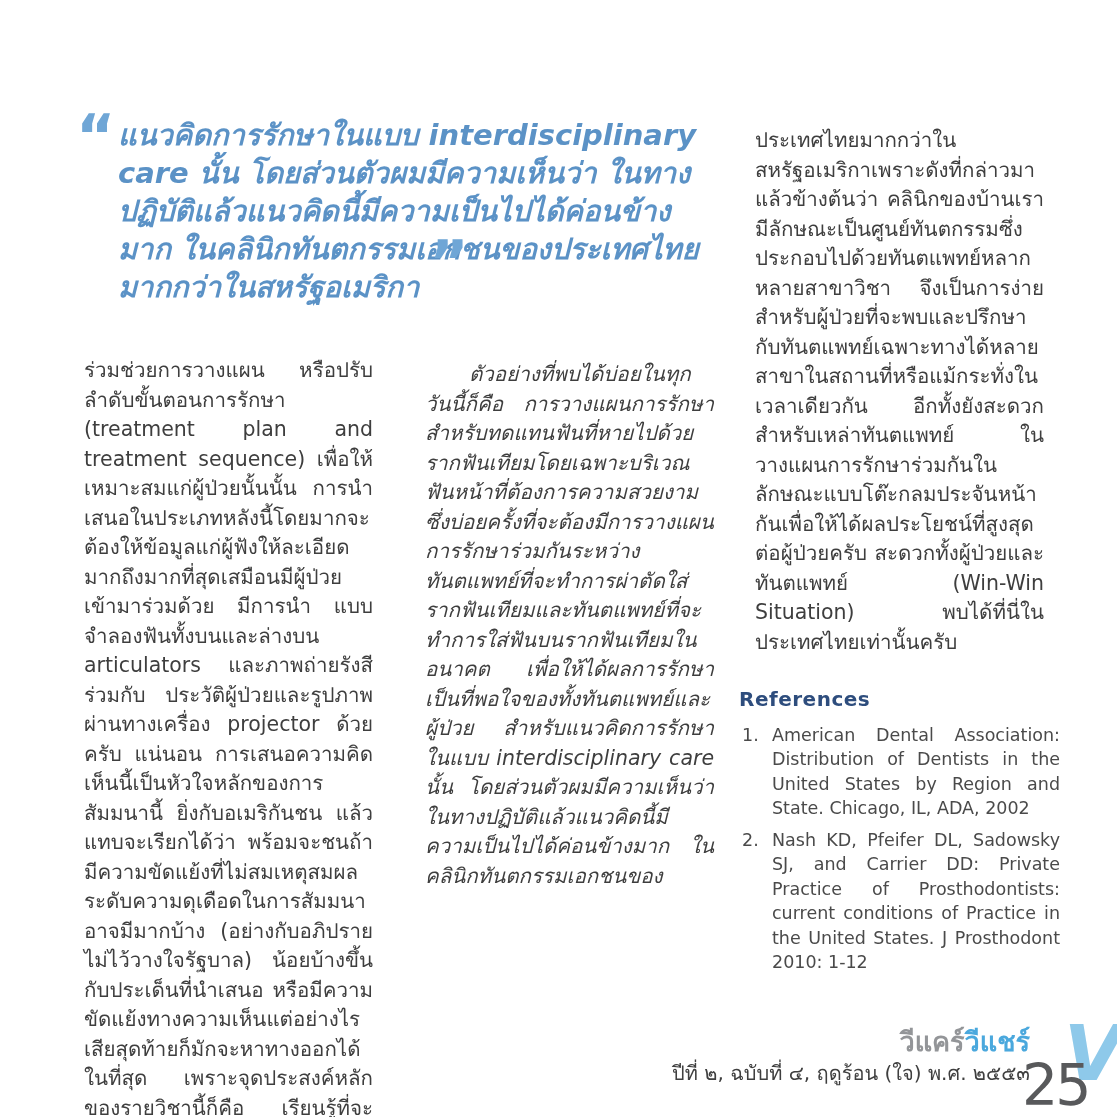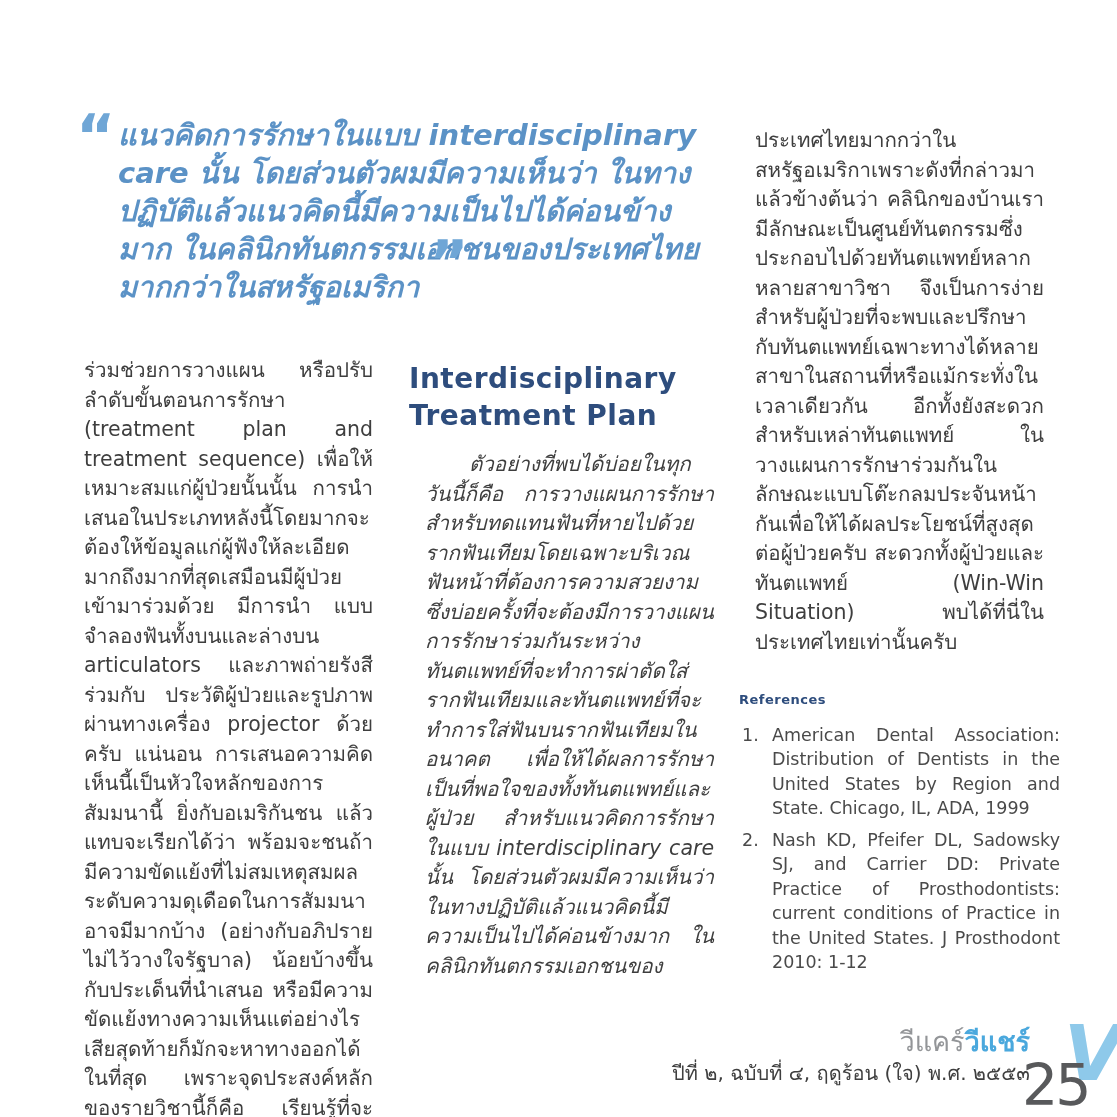--- a/index.html
+++ b/index.html
@@ -41,39 +41,39 @@
     margin:20px 0 15px 0; text-align:left;
     color:#2e4d7d; font-size:28px; line-height:37px; font-weight:bold;
     font-style:normal; letter-spacing:0.5px;
   }
   .section-heading .th-part { display:block; }
 
   
   .references { margin-top:28px; text-align:left; }
   .ref-heading {
     margin:0 0 8px 0; color:#2e4d7d;
-    font-size:13px; font-weight:bold; letter-spacing:0.5px;
+    font-size:20px; font-weight:bold; letter-spacing:0.5px;
   }
   .ref-list {
     list-style:none; margin:0; padding:0; counter-reset:ref;
     font-size:17.5px; line-height:24.5px; color:#4a4a4a; text-align:justify;
   }
   .ref-list li {
     position:relative; padding-left:33px; margin-bottom:7px; counter-increment:ref;
   }
   .ref-list li::before {
     content:counter(ref) "."; position:absolute; left:3px; top:0; color:#4a4a4a;
   }
 
   
   .footer-brand {
     position:absolute; top:1028px; right:87px;
     font-size:27px; line-height:1; white-space:nowrap;
   }
-  .brand-gray { color:#939598; font-weight:normal; }
+  .brand-gray { color:#939598; font-weight:bold; }
   .brand-blue { color:#4aa8dd; font-weight:bold;margin-top:20px; }
   .footer-issue {
     position:absolute; top:1060px; right:87px;
     font-size:20px; line-height:1.3; color:#3f3f3f; white-space:nowrap;text-align:center;
   }
   .pagenum-wrap { position:absolute; left:1022px; top:1024px; width:95px; height:85px; }
   .pagenum-num {
     position:absolute; left:0; top:0; z-index:2;
     font-size:57px; line-height:1; font-weight:normal;
     letter-spacing:-3px; color:#58595b;margin-top:33px;
@@ -92,31 +92,30 @@
   <div class="pull-quote">
     <span class="qmark qopen">“</span><span>แนวคิดการรักษาในแบบ interdisciplinary care นั้น โดยส่วนตัวผมมีความเห็นว่า ในทางปฏิบัติแล้ว​แนวคิดนี้มีความเป็นไปได้ค่อนข้างมาก ในคลินิก​ทันตกรรมเอกชนของประเทศไทยมากกว่าใน​สหรัฐอเมริกา</span><span class="qmark qclose">”</span>
   </div>
 
   <div class="col col-1">
     <p>ร่วมช่วยการวางแผน หรือปรับลำดับ​ขั้นตอนการรักษา (treatment plan and treatment sequence) เพื่อให้​เหมาะสมแก่ผู้ป่วยนั้นนั้น การนำเสนอใน​ประเภทหลังนี้โดยมากจะต้องให้ข้อมูลแก่​ผู้ฟังให้ละเอียดมากถึงมากที่สุดเสมือนมีผู้​ป่วยเข้ามาร่วมด้วย มีการนำ แบบจำลอง​ฟันทั้งบนและล่างบน articulators และ​ภาพถ่ายรังสี ร่วมกับ ประวัติผู้ป่วยและ​รูปภาพผ่านทางเครื่อง projector ด้วย​ครับ แน่นอน การเสนอความคิดเห็นนี้​เป็นหัวใจหลักของการสัมมนานี้ ยิ่งกับ​อเมริกันชน แล้วแทบจะเรียกได้ว่า พร้อม​จะชนถ้ามีความขัดแย้งที่ไม่สมเหตุสมผล​ระดับความดุเดือดในการสัมมนาอาจมี​มากบ้าง (อย่างกับอภิปรายไม่ไว้วางใจ​รัฐบาล) น้อยบ้างขึ้นกับประเด็นที่นำ​เสนอ หรือมีความขัดแย้งทางความเห็น​แต่อย่างไรเสียสุดท้ายก็มักจะหาทางออก​ได้ในที่สุด เพราะจุดประสงค์หลักของ​รายวิชานี้ก็คือ เรียนรู้ที่จะทำงานร่วมกัน​เป็นทีม (team approach) โดยใช้องค์</p>
   </div>
 
   <div class="col col-2">
     <h2 class="section-heading">
-      <span class="en-part">Interdisciplinary Treatment Plan</span>
     </h2>
     <p class="indent-first">ตัวอย่างที่พบได้บ่อยในทุกวันนี้​ก็คือ การวางแผนการรักษาสำหรับ​ทดแทนฟันที่หายไปด้วยรากฟันเทียม​โดยเฉพาะบริเวณฟันหน้าที่ต้องการ​ความสวยงาม ซึ่งบ่อยครั้งที่จะต้องมี​การวางแผนการรักษาร่วมกันระหว่าง​ทันตแพทย์ที่จะทำการผ่าตัดใส่รากฟัน​เทียมและทันตแพทย์ที่จะทำการใส่ฟัน​บนรากฟันเทียมในอนาคต เพื่อให้ได้ผล​การรักษาเป็นที่พอใจของทั้งทันตแพทย์​และผู้ป่วย สำหรับแนวคิดการรักษาใน​แบบ interdisciplinary care นั้น โดย​ส่วนตัวผมมีความเห็นว่า ในทางปฏิบัติ​แล้วแนวคิดนี้มีความเป็นไปได้ค่อนข้าง​มาก ในคลินิกทันตกรรมเอกชนของ</p>
   </div>
 
   <div class="col col-3">
     <p>ประเทศไทยมากกว่าในสหรัฐอเมริกา​เพราะดังที่กล่าวมาแล้วข้างต้นว่า คลินิก​ของบ้านเรามีลักษณะเป็นศูนย์ทันตกรรม​ซึ่งประกอบไปด้วยทันตแพทย์หลากหลาย​สาขาวิชา จึงเป็นการง่ายสำหรับผู้ป่วยที่​จะพบและปรึกษากับทันตแพทย์เฉพาะ​ทางได้หลายสาขาในสถานที่หรือแม้​กระทั่งในเวลาเดียวกัน อีกทั้งยังสะดวก​สำหรับเหล่าทันตแพทย์ ในวางแผนการ​รักษาร่วมกันในลักษณะแบบโต๊ะกลม​ประจันหน้ากันเพื่อให้ได้ผลประโยชน์ที่​สูงสุดต่อผู้ป่วยครับ สะดวกทั้งผู้ป่วยและ​ทันตแพทย์ (Win-Win Situation) พบ​ได้ที่นี่ในประเทศไทยเท่านั้นครับ</p>
     <div class="references">
       <h3 class="ref-heading">References</h3>
       <ol class="ref-list">
-        <li>American Dental Association: Distribution of Dentists in the United States by Region and State. Chicago, IL, ADA, 1999</li>
+        <li>American Dental Association: Distribution of Dentists in the United States by Region and State. Chicago, IL, ADA, 2002</li>
         <li>Nash KD, Pfeifer DL, Sadowsky SJ, and Carrier DD: Private Practice of Prosthodontists: current conditions of Practice in the United States. J Prosthodont 2010: 1-12</li>
       </ol>
     </div>
   </div>
 
   <div class="footer-brand">
     <span class="brand-gray">วีแคร์</span><span class="brand-blue">วีแชร์</span>
   </div>
   <div class="footer-issue">ปีที่ ๒, ฉบับที่ ๔, ฤดูร้อน (ใจ) พ.ศ. ๒๕๕๓</div>
   <div class="pagenum-wrap">

